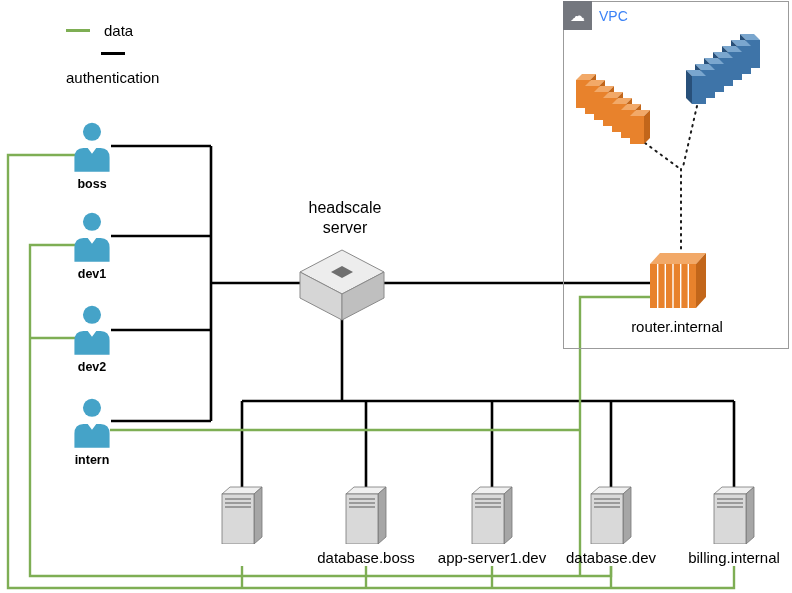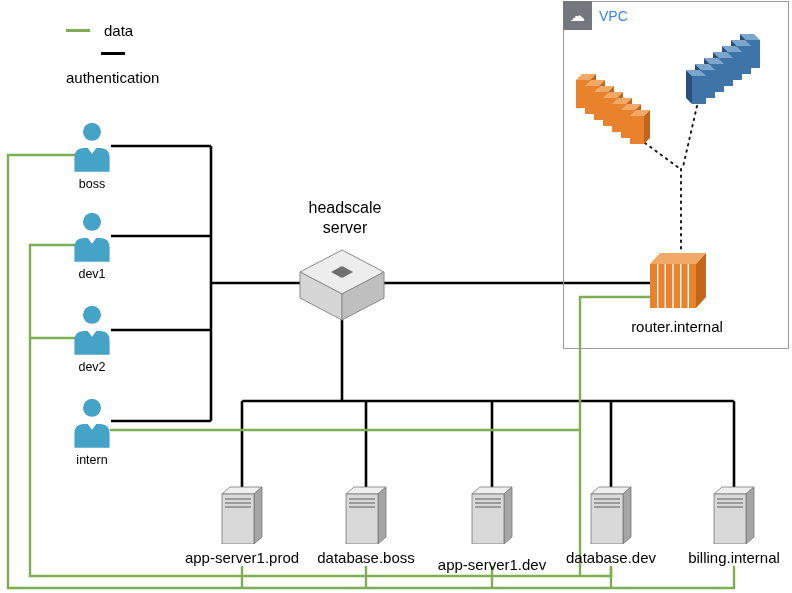--- a/index.html
+++ b/index.html
@@ -6,21 +6,21 @@
   .canvas{
     position:relative;width:792px;height:593px;background:#ffffff;
     font-family:"Liberation Sans",sans-serif;overflow:hidden;color:#000;
   }
   .abs{position:absolute;}
   .edges{position:absolute;left:0;top:0;}
   .auth line{stroke:#000;stroke-width:2.6;}
   .dotted line{stroke:#1a1a1a;stroke-width:2;stroke-dasharray:1.5 5;stroke-linecap:round;}
   .data line,.data polyline{stroke:#7EAE54;stroke-width:2.4;fill:none;}
   .node-label{position:absolute;text-align:center;}
-  .user-label{font-size:12.5px;width:60px;}
+  .user-label{font-size:12.5px;width:60px;font-weight:bold;}
   .server-label{font-size:15px;width:150px;}
   .headscale-label{font-size:16px;width:110px;line-height:1.25;}
   .router-label{font-size:15px;width:160px;}
   .legend-item{position:absolute;display:flex;align-items:center;gap:14px;font-size:15px;}
   .legend-swatch{width:24px;height:3px;}
   .vpc-box{position:absolute;left:563px;top:1px;width:226px;height:348px;border:1px solid #9b9b9b;box-sizing:border-box;}
   .vpc-header-icon{position:absolute;left:563px;top:1px;width:29px;height:29px;background:#74777E;
     display:flex;align-items:center;justify-content:center;color:#fff;font-size:15px;}
   .vpc-label{position:absolute;left:599px;top:8px;font-size:14px;color:#3b82f6;}
 </style>
@@ -220,21 +220,20 @@
       <polygon points="2,8 10,1 42,1 34,8" fill="#F0F0F0" stroke="#777" stroke-width="0.8"></polygon>
       <polygon points="34,8 42,1 42,51 34,58" fill="#A6A6A6" stroke="#777" stroke-width="0.8"></polygon>
       <rect x="2" y="8" width="32" height="50" fill="#D9D9D9" stroke="#777" stroke-width="0.8"></rect>
       <g stroke="#8a8a8a" stroke-width="1.6">
           <line x1="5" y1="13" x2="31" y2="13"></line>
           <line x1="5" y1="17" x2="31" y2="17"></line>
           <line x1="5" y1="21" x2="31" y2="21"></line>
         </g>
     </svg>
   </div>
-  <div class="node-label server-label" style="left:167px;top:549px;">app-server1.prod</div>
 
   <div class="abs" style="left:344px;top:486px;">
     <svg width="44" height="58" viewBox="0 0 44 58">
       <polygon points="2,8 10,1 42,1 34,8" fill="#F0F0F0" stroke="#777" stroke-width="0.8"></polygon>
       <polygon points="34,8 42,1 42,51 34,58" fill="#A6A6A6" stroke="#777" stroke-width="0.8"></polygon>
       <rect x="2" y="8" width="32" height="50" fill="#D9D9D9" stroke="#777" stroke-width="0.8"></rect>
       <g stroke="#8a8a8a" stroke-width="1.6">
           <line x1="5" y1="13" x2="31" y2="13"></line>
           <line x1="5" y1="17" x2="31" y2="17"></line>
           <line x1="5" y1="21" x2="31" y2="21"></line>
@@ -248,21 +247,21 @@
       <polygon points="2,8 10,1 42,1 34,8" fill="#F0F0F0" stroke="#777" stroke-width="0.8"></polygon>
       <polygon points="34,8 42,1 42,51 34,58" fill="#A6A6A6" stroke="#777" stroke-width="0.8"></polygon>
       <rect x="2" y="8" width="32" height="50" fill="#D9D9D9" stroke="#777" stroke-width="0.8"></rect>
       <g stroke="#8a8a8a" stroke-width="1.6">
           <line x1="5" y1="13" x2="31" y2="13"></line>
           <line x1="5" y1="17" x2="31" y2="17"></line>
           <line x1="5" y1="21" x2="31" y2="21"></line>
         </g>
     </svg>
   </div>
-  <div class="node-label server-label" style="left:417px;top:549px;margin-top:7px;">app-server1.dev</div>
+  <div class="node-label server-label" style="left:417px;top:549px;">app-server1.dev</div>
 
   <div class="abs" style="left:589px;top:486px;">
     <svg width="44" height="58" viewBox="0 0 44 58">
       <polygon points="2,8 10,1 42,1 34,8" fill="#F0F0F0" stroke="#777" stroke-width="0.8"></polygon>
       <polygon points="34,8 42,1 42,51 34,58" fill="#A6A6A6" stroke="#777" stroke-width="0.8"></polygon>
       <rect x="2" y="8" width="32" height="50" fill="#D9D9D9" stroke="#777" stroke-width="0.8"></rect>
       <g stroke="#8a8a8a" stroke-width="1.6">
           <line x1="5" y1="13" x2="31" y2="13"></line>
           <line x1="5" y1="17" x2="31" y2="17"></line>
           <line x1="5" y1="21" x2="31" y2="21"></line>

